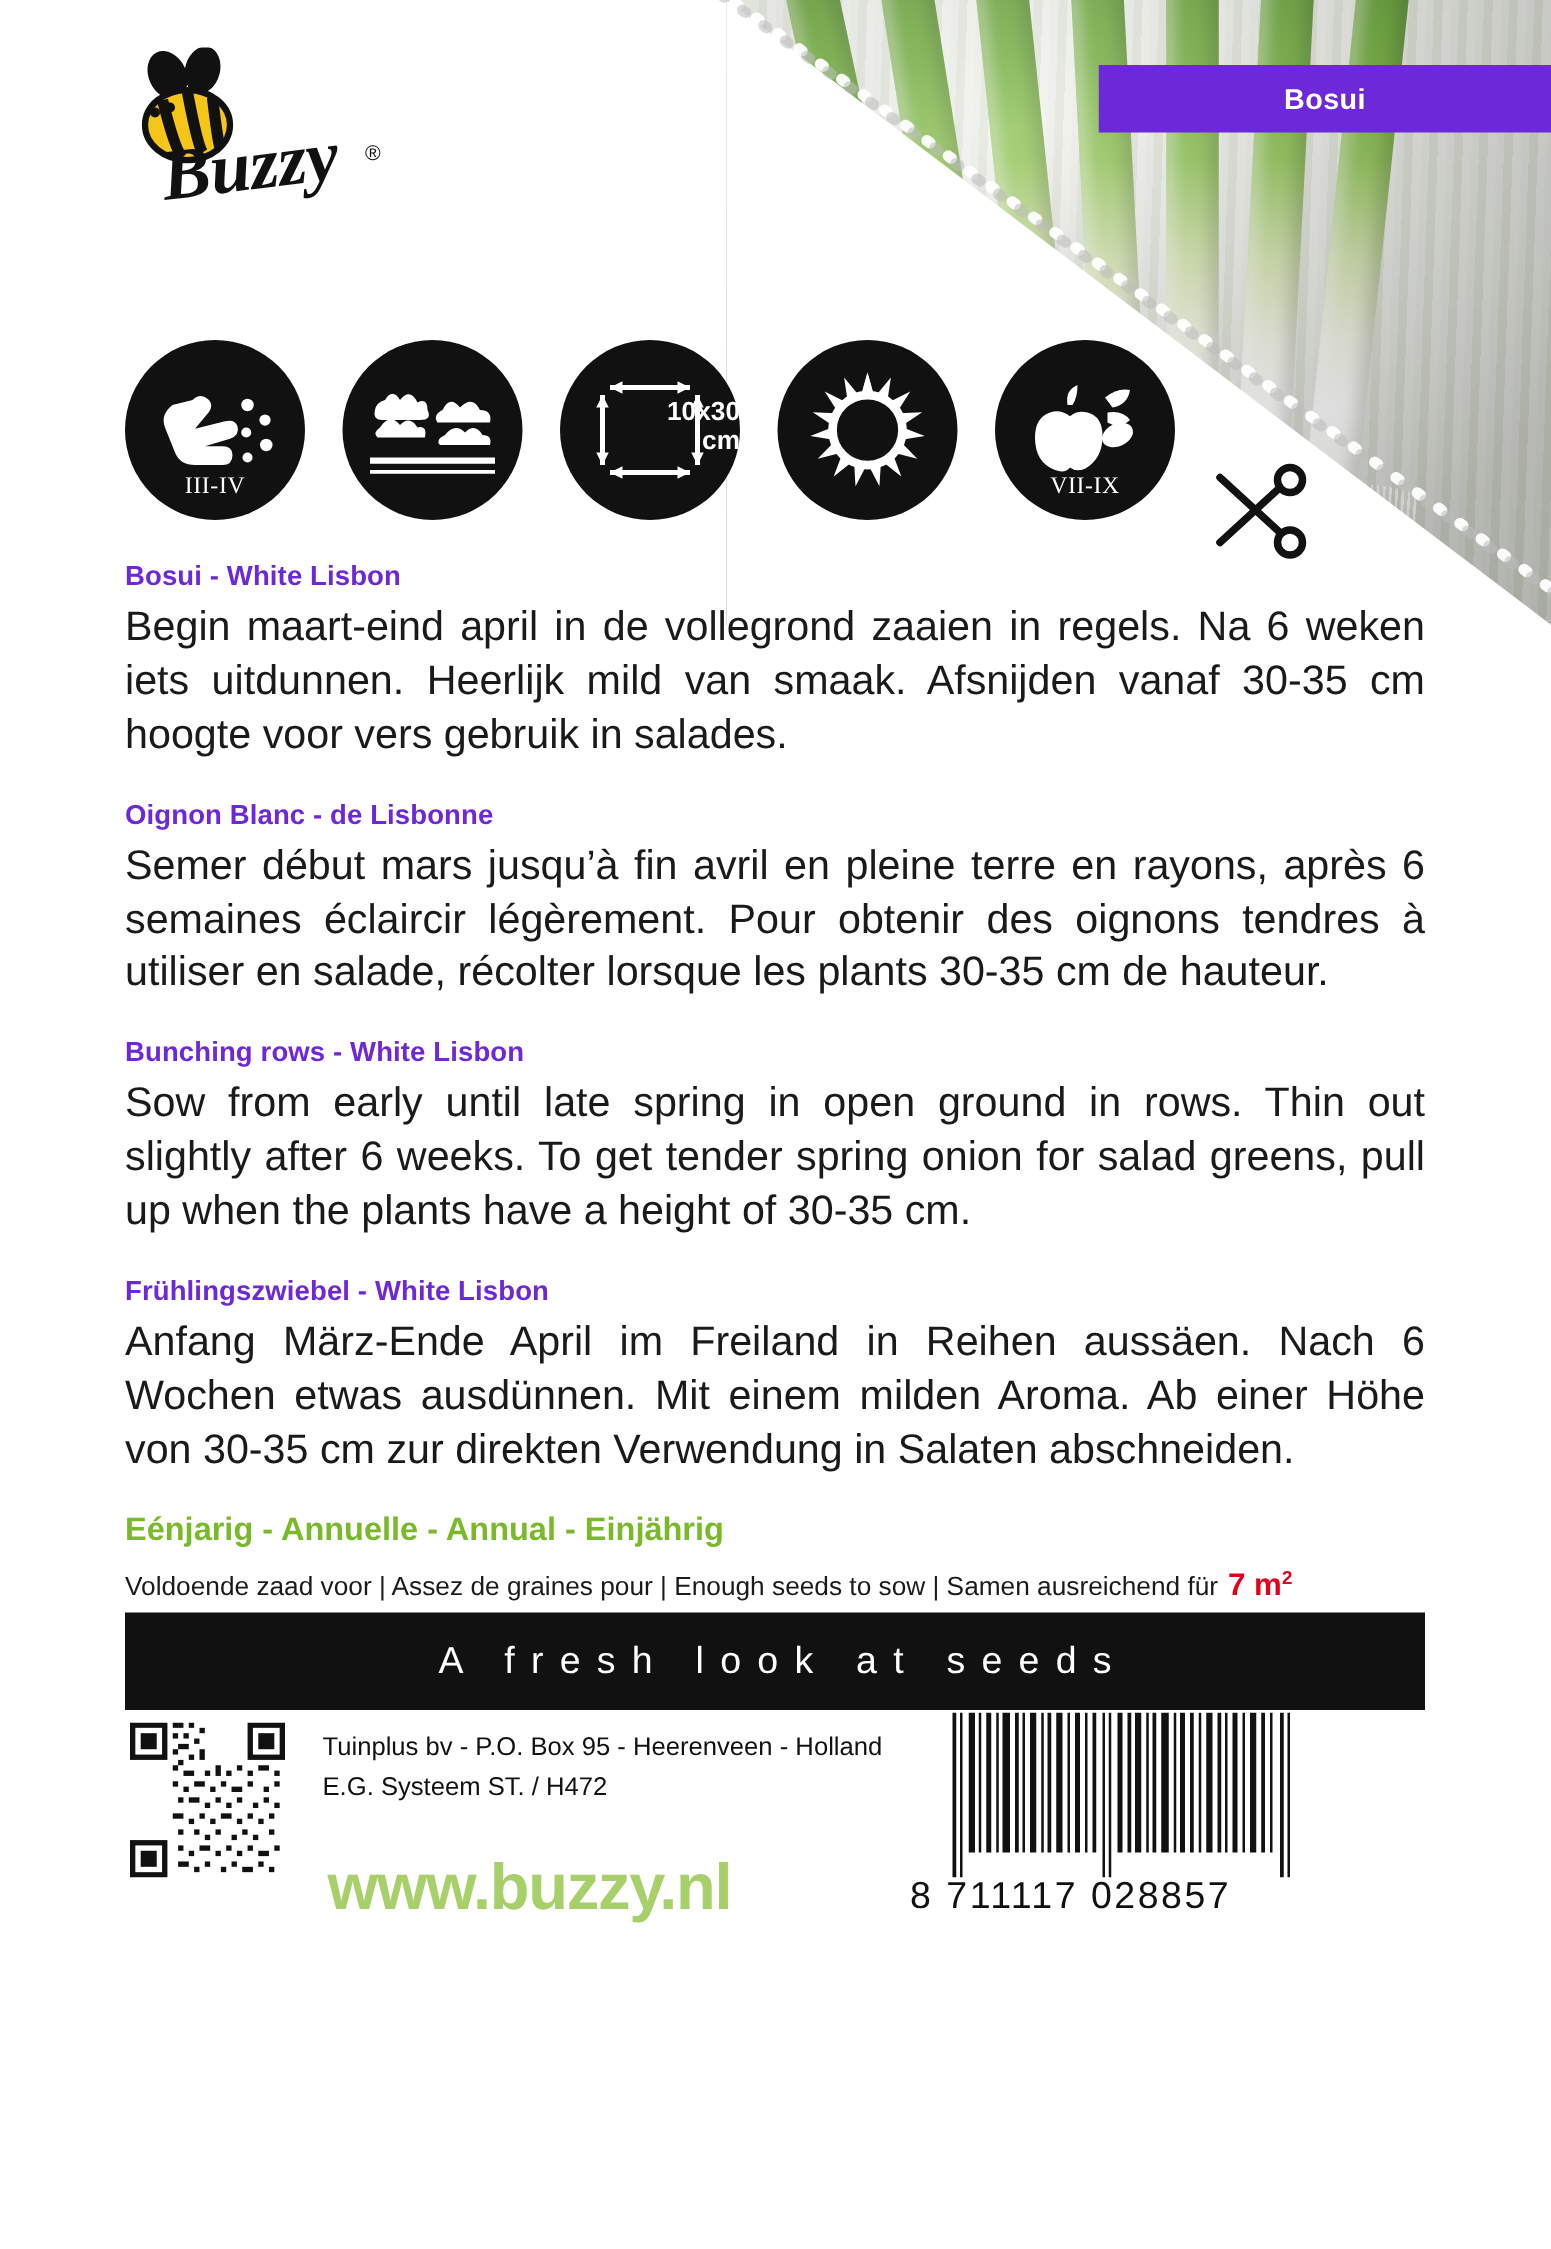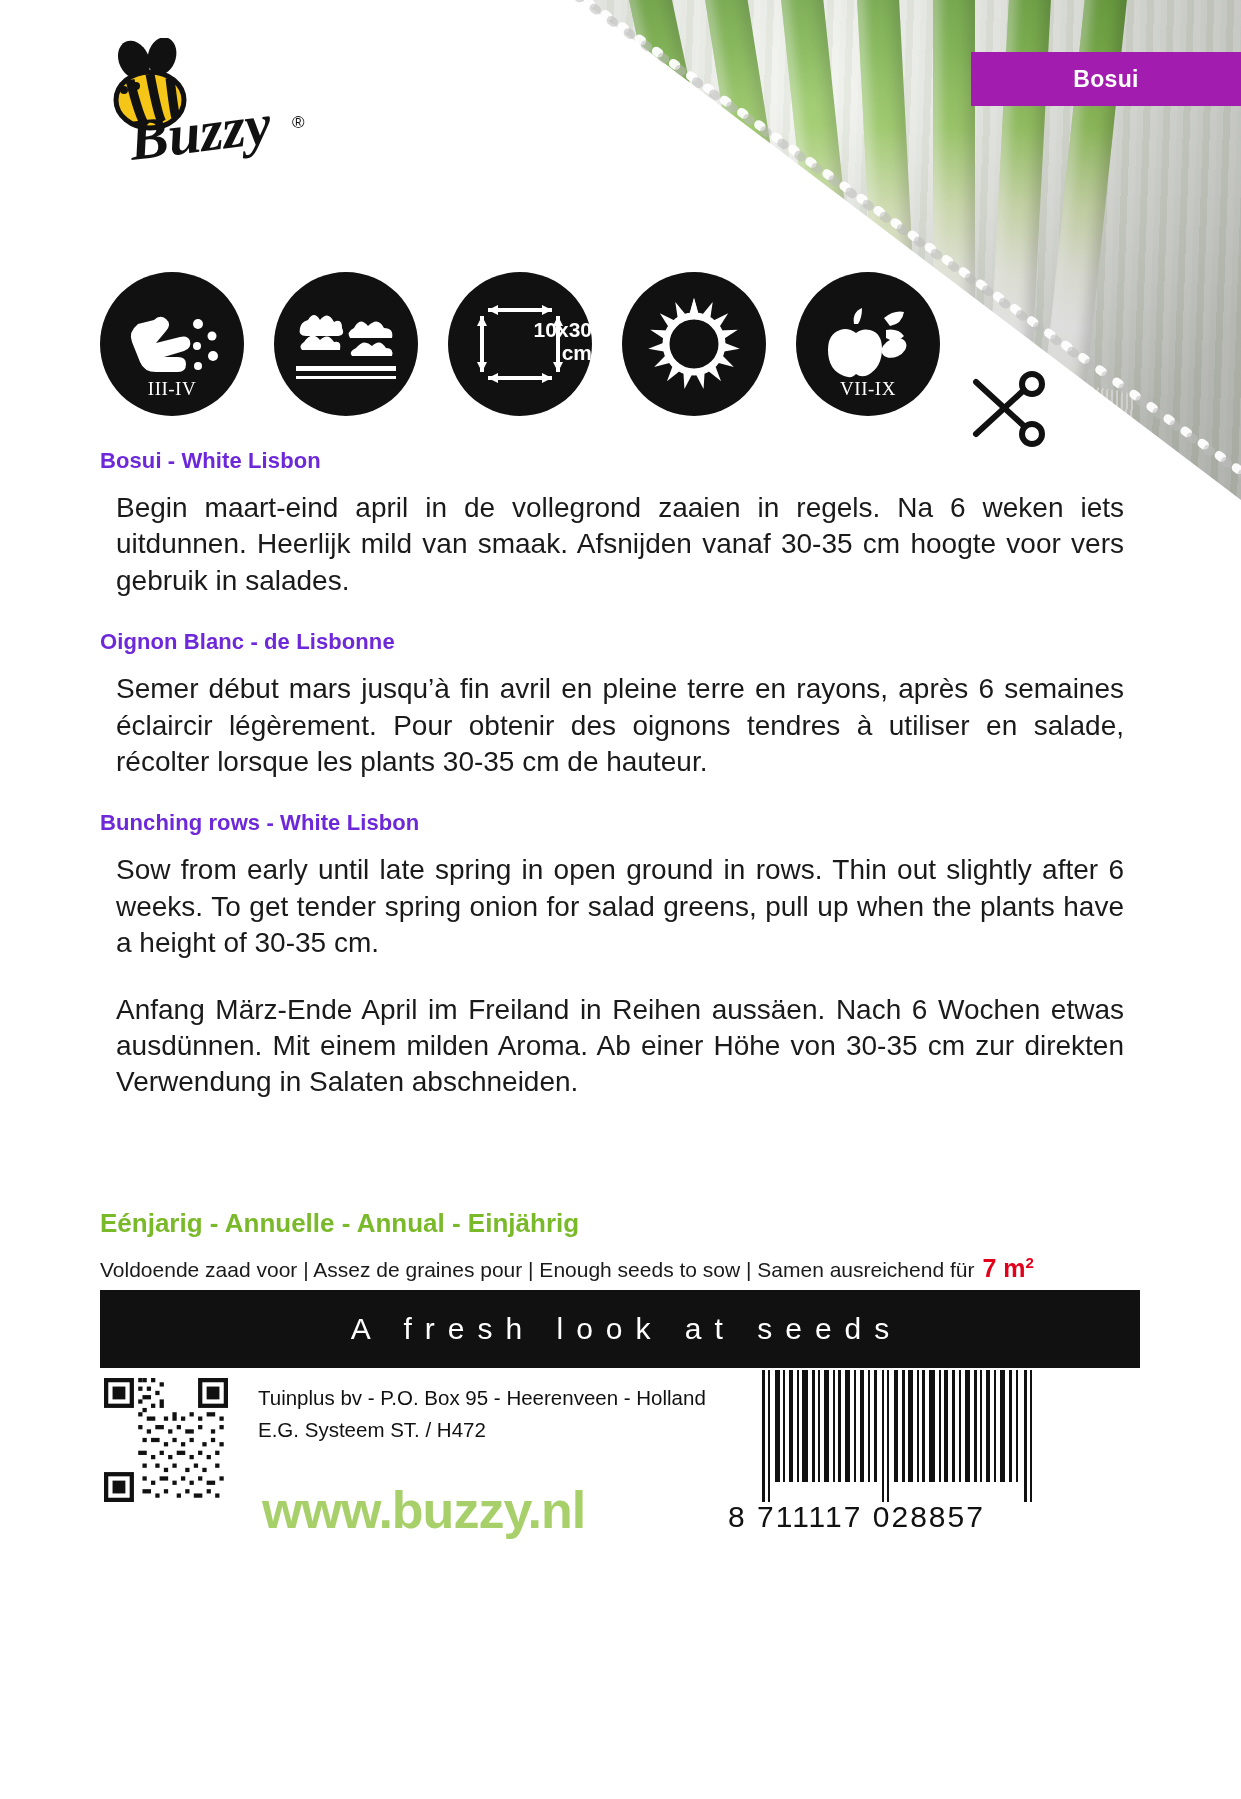--- a/index.html
+++ b/index.html
@@ -86,23 +86,23 @@
     top: 0; right: 0;
     width: 700px; height: 520px;
     pointer-events: none;
   }
 
   
   .product-label {
     position: absolute;
     top: 52px;
     right: 0;
-    width: 270px;
+    width: 362px;
     height: 54px;
-    background: #a21caf;
+    background: #6d28d9;
     color: #ffffff;
     font-size: 23px;
     font-weight: bold;
     display: flex;
     align-items: center;
     justify-content: center;
     letter-spacing: .3px;
   }
 
   
@@ -168,22 +168,22 @@
   }
   .block { margin-bottom: 30px; }
   .block h2 {
     color: #6d28d9;
     font-size: 22px;
     margin: 0 0 6px 0;
     font-weight: bold;
     letter-spacing: .1px;
   }
   .block p {
-    margin: 16px;
-    font-size: 28px;
+    margin: 0;
+    font-size: 33px;
     line-height: 1.30;
     color: #1a1a1a;
     text-align: justify;
     text-justify: inter-word;
   }
   .block.nl p { text-align: justify; }
 
   
   .annual {
     position: absolute;
@@ -431,20 +431,21 @@
       <h2>Oignon Blanc - de Lisbonne</h2>
       <p>Semer début mars jusqu’à fin avril en pleine terre en rayons, après 6 semaines éclaircir légèrement. Pour obtenir des oignons tendres à utiliser en salade, récolter lorsque les plants 30-35 cm de hauteur.</p>
     </div>
 
     <div class="block en">
       <h2>Bunching rows - White Lisbon</h2>
       <p>Sow from early until late spring in open ground in rows. Thin out slightly after 6 weeks. To get tender spring onion for salad greens, pull up when the plants have a height of 30-35 cm.</p>
     </div>
 
     <div class="block de">
+      <h2>Frühlingszwiebel - White Lisbon</h2>
       <p>Anfang März-Ende April im Freiland in Reihen aussäen. Nach 6 Wochen etwas ausdünnen. Mit einem milden Aroma. Ab einer Höhe von 30-35 cm zur direkten Verwendung in Salaten abschneiden.</p>
     </div>
   </div>
 
   <div class="annual">Eénjarig - Annuelle - Annual - Einjährig</div>
 
   <div class="seed-line">
     <span>Voldoende zaad voor | Assez de graines pour | Enough seeds to sow | Samen ausreichend für</span>
     <span class="amount"><span>7 m</span><sup>2</sup></span>
   </div>

